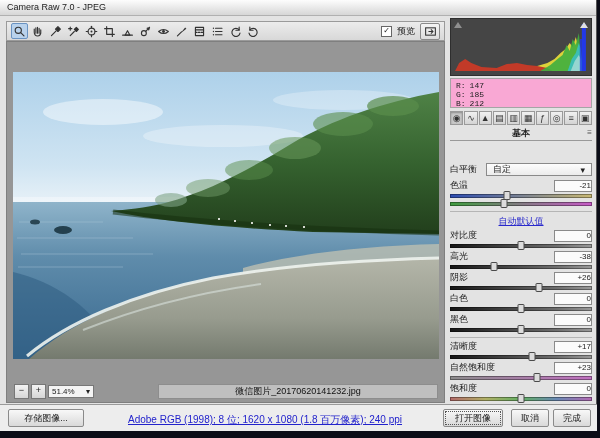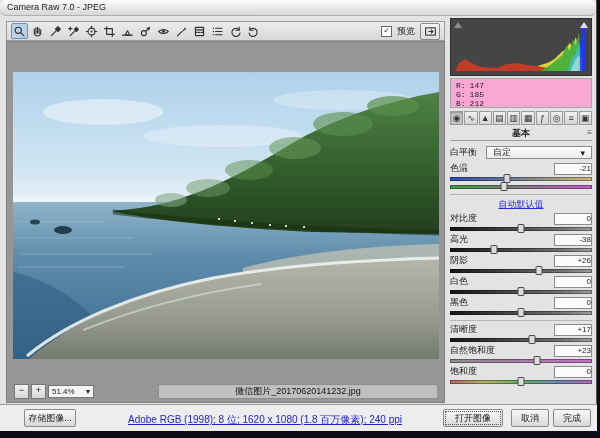--- a/index.html
+++ b/index.html
@@ -1,19 +1,19 @@
 <!DOCTYPE html>
 <html><head>
 <meta charset="utf-8">
 <style>
   html,body{margin:0;padding:0;}
   body{width:600px;height:438px;background:#0b0c16;font-family:"Liberation Sans",sans-serif;overflow:hidden;position:relative;}
   .dialog{position:absolute;left:0;top:0;width:597px;height:431px;background:#e3e3e3;border-right:1px solid #555;box-sizing:border-box;}
   
-  .titlebar{height:16px;background:linear-gradient(#fdfdfd,#d6d6d6);border-bottom:1px solid #b0b0b0;font-size:9px;color:#222;padding:2px 0 0 7px;box-sizing:border-box;border-radius:6px;}
+  .titlebar{height:16px;background:linear-gradient(#fdfdfd,#d6d6d6);border-bottom:1px solid #b0b0b0;font-size:9px;color:#222;padding:2px 0 0 7px;box-sizing:border-box;}
   
   .toolbar{position:absolute;left:6px;top:21px;width:439px;height:20px;background:linear-gradient(#ececec,#d8d8d8);border:1px solid #9a9a9a;box-sizing:border-box;display:flex;align-items:center;padding:0 4px;}
   .tools{display:flex;align-items:center;gap:1px;}
   .tool{width:17px;height:16px;display:flex;align-items:center;justify-content:center;border-radius:2px;}
   .tool.active{background:#b9d2ec;border:1px solid #6a93c2;box-sizing:border-box;}
   .tb-right{margin-left:auto;display:flex;align-items:center;gap:5px;}
   .cb{width:9px;height:9px;border:1px solid #666;background:#fff;font-size:8px;line-height:8px;text-align:center;color:#222;}
   .cb-label{font-size:9px;color:#222;}
   .fsbtn{width:18px;height:15px;border:1px solid #8a8a8a;background:linear-gradient(#f4f4f4,#dcdcdc);display:flex;align-items:center;justify-content:center;border-radius:2px;}
   
@@ -32,41 +32,41 @@
   .clipR{right:3px;top:3px;border-bottom:6px solid #e0e0e0;}
   .rgbbox{margin-top:2px;height:30px;border:1px solid #a5a5a5;background:#f9a8d4;box-sizing:border-box;padding:2px 0 0 5px;}
   .rgbline{font-size:8px;color:#222;line-height:9px;font-family:"Liberation Mono",monospace;}
   .rgbline .v{display:inline-block;margin-left:4px;}
   .ptabs{margin-top:3px;display:flex;gap:1px;}
   .ptab{flex:1;height:14px;border:1px solid #9a9a9a;background:linear-gradient(#f0f0f0,#d4d4d4);box-sizing:border-box;font-size:9px;line-height:12px;text-align:center;color:#333;}
   .ptab.active{background:#c9c9c9;box-shadow:inset 0 1px 2px rgba(0,0,0,.3);}
   .phead{margin-top:2px;height:13px;border-bottom:1px solid #999;position:relative;text-align:center;font-size:9px;font-weight:bold;color:#222;}
   .pmenu{position:absolute;right:0;top:1px;font-size:8px;color:#555;}
   .pbody{padding-top:2px;}
-  .wbrow{display:flex;align-items:center;height:15px;margin-top:2px;}
+  .wbrow{display:flex;align-items:center;height:15px;margin-top:19px;}
   .wblabel{font-size:9px;color:#222;width:36px;}
   .wbselect{flex:1;height:13px;border:1px solid #8a8a8a;background:linear-gradient(#fdfdfd,#ececec);font-size:9px;color:#222;display:flex;align-items:center;justify-content:space-between;padding:0 6px;box-sizing:border-box;}
   .srow{margin-top:4px;}
   .srhead{display:flex;justify-content:space-between;align-items:flex-end;height:11px;}
   .slab{font-size:9px;color:#222;}
   .sval{width:36px;height:10px;border:1px solid #8a8a8a;background:#fbfbfb;font-size:8px;text-align:right;line-height:10px;color:#222;}
   .strack{position:relative;height:4px;margin-top:2px;box-shadow:inset 0 0 0 1px rgba(0,0,0,.35);}
   .track-temp{background:linear-gradient(90deg,#2c4cb2,#c9b974);}
   .track-tint{background:linear-gradient(90deg,#3f9c3f,#c75ac7);}
   .track-tone{background:linear-gradient(90deg,#161616,#6e6e6e 75%,#9a9a9a);}
   .track-vib{background:linear-gradient(90deg,#8c8c8c,#c070c0);}
   .track-sat{background:linear-gradient(90deg,#b46a6a,#b0b066,#62ae62,#6a8ab4,#b46ab4);}
   .sthumb{position:absolute;top:-3px;width:7px;height:9px;background:#dcdcdc;border:1px solid #4a4a4a;border-radius:1px;transform:translateX(-50%);box-sizing:border-box;}
   .pdivider{border-top:1px solid #b5b5b5;margin:5px 0 1px 0;}
   .linksrow{display:flex;justify-content:center;height:12px;margin-top:3px;}
   .plink{font-size:9px;color:#2929cc;text-decoration:underline;}
   
   .footer{position:absolute;left:0;top:404px;width:597px;height:27px;background:#ededed;border-top:1px solid #9a9a9a;box-sizing:border-box;}
   .btn{position:absolute;top:4px;height:18px;border:1px solid #8a8a8a;border-radius:2px;background:linear-gradient(#f8f8f8,#d9d9d9);font-size:9px;color:#222;text-align:center;line-height:16px;box-sizing:border-box;}
-  .btn-save{left:24px;width:52px;}
+  .btn-save{left:8px;width:76px;}
   .btn-open{left:443px;width:60px;outline:1px dotted #555;outline-offset:-3px;}
   .btn-cancel{left:511px;width:38px;}
   .btn-done{left:553px;width:38px;}
   .infolink{position:absolute;left:90px;top:8px;width:350px;text-align:center;font-size:10px;color:#2222cc;text-decoration:underline;white-space:nowrap;}
 </style>
 </head>
 <body>
 
 <div class="dialog">
 

